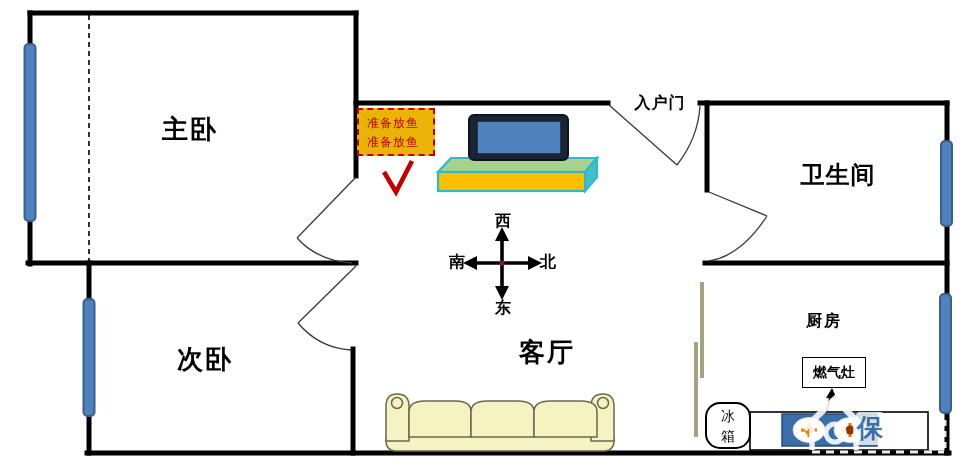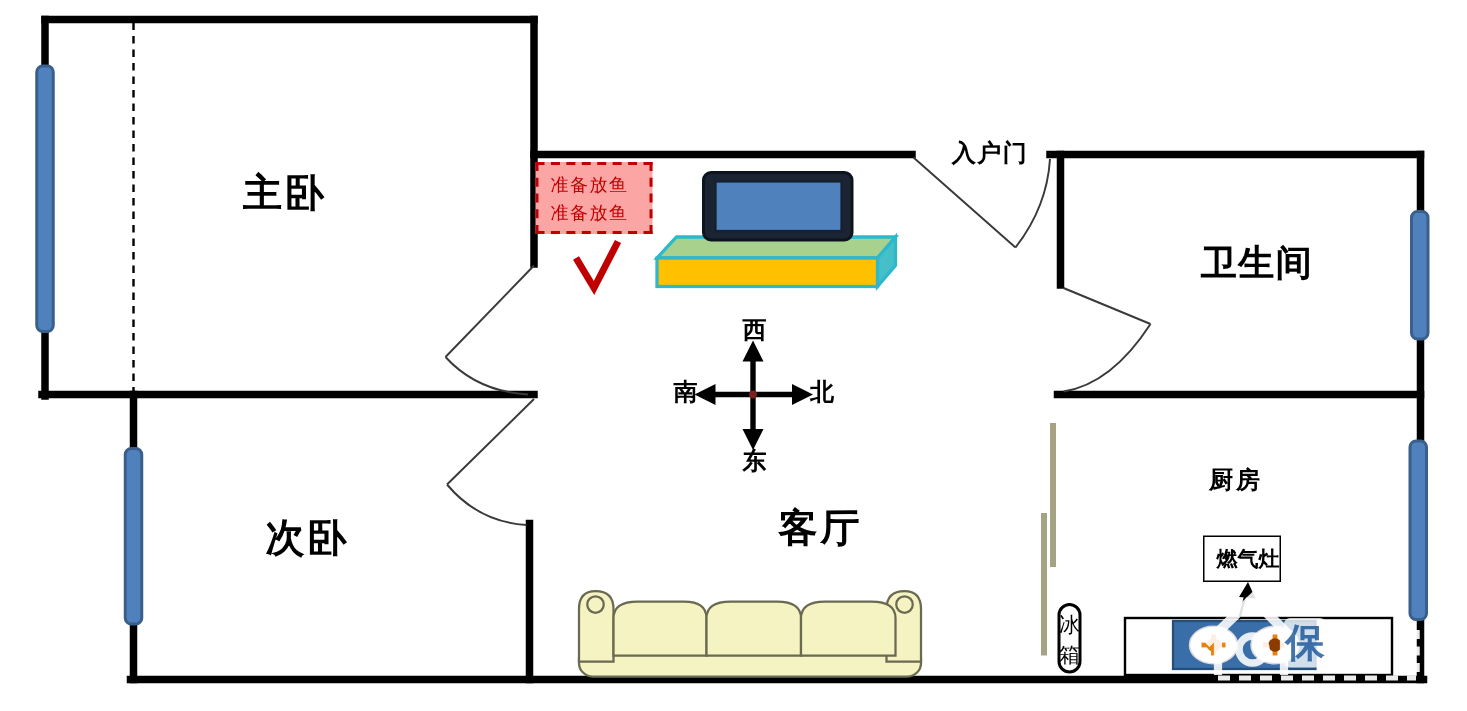--- a/index.html
+++ b/index.html
@@ -8,31 +8,31 @@
     font-family:"Liberation Sans","DejaVu Sans",sans-serif;color:#000;
   }
   #plan-svg{position:absolute;left:0;top:0;}
   .lbl{position:absolute;transform:translate(-50%,-50%);white-space:nowrap;color:#000;}
   .room-lbl{font-size:26px;font-weight:bold;letter-spacing:2px;}
   .bath-lbl{font-size:24px;font-weight:bold;letter-spacing:1px;}
   .entry-lbl{font-size:16px;font-weight:bold;letter-spacing:1px;}
   .compass-lbl{font-size:16px;font-weight:bold;}
   .note-box{
     position:absolute;left:357px;top:108px;width:78px;height:48px;
-    border:2px dashed #C00000;background:#fca5a5;box-sizing:border-box;
+    border:2px dashed #C00000;background:#eab308;box-sizing:border-box;
     color:#BF0000;font-size:12px;line-height:19px;padding:4px 0 0 8px;letter-spacing:1px;
   }
   .stove-box{
-    position:absolute;left:802px;top:357px;width:52px;height:31px;
+    position:absolute;left:802px;top:357px;width:64px;height:31px;
     border:1.6px solid #000;background:#fff;box-sizing:border-box;
-    display:flex;align-items:center;justify-content:flex-end;
+    display:flex;align-items:center;justify-content:center;
     font-size:14px;font-weight:bold;
   }
   .fridge-box{
-    position:absolute;left:705px;top:402px;width:16px;height:47px;
+    position:absolute;left:705px;top:402px;width:46px;height:47px;
     border:2.6px solid #000;border-radius:15px;background:#fff;box-sizing:border-box;
     display:flex;align-items:center;justify-content:center;
   }
   .fridge-label{width:16px;word-break:break-all;text-align:center;
     font-size:14px;line-height:20px;font-weight:500;}
   .wm-badge{
     position:absolute;left:856px;top:412px;width:28px;height:33px;
     background:rgba(255,255,255,0.82);border-radius:4px;
     display:flex;align-items:center;justify-content:center;
     color:#3A6EA8;font-size:26px;font-weight:bold;opacity:0.95;

